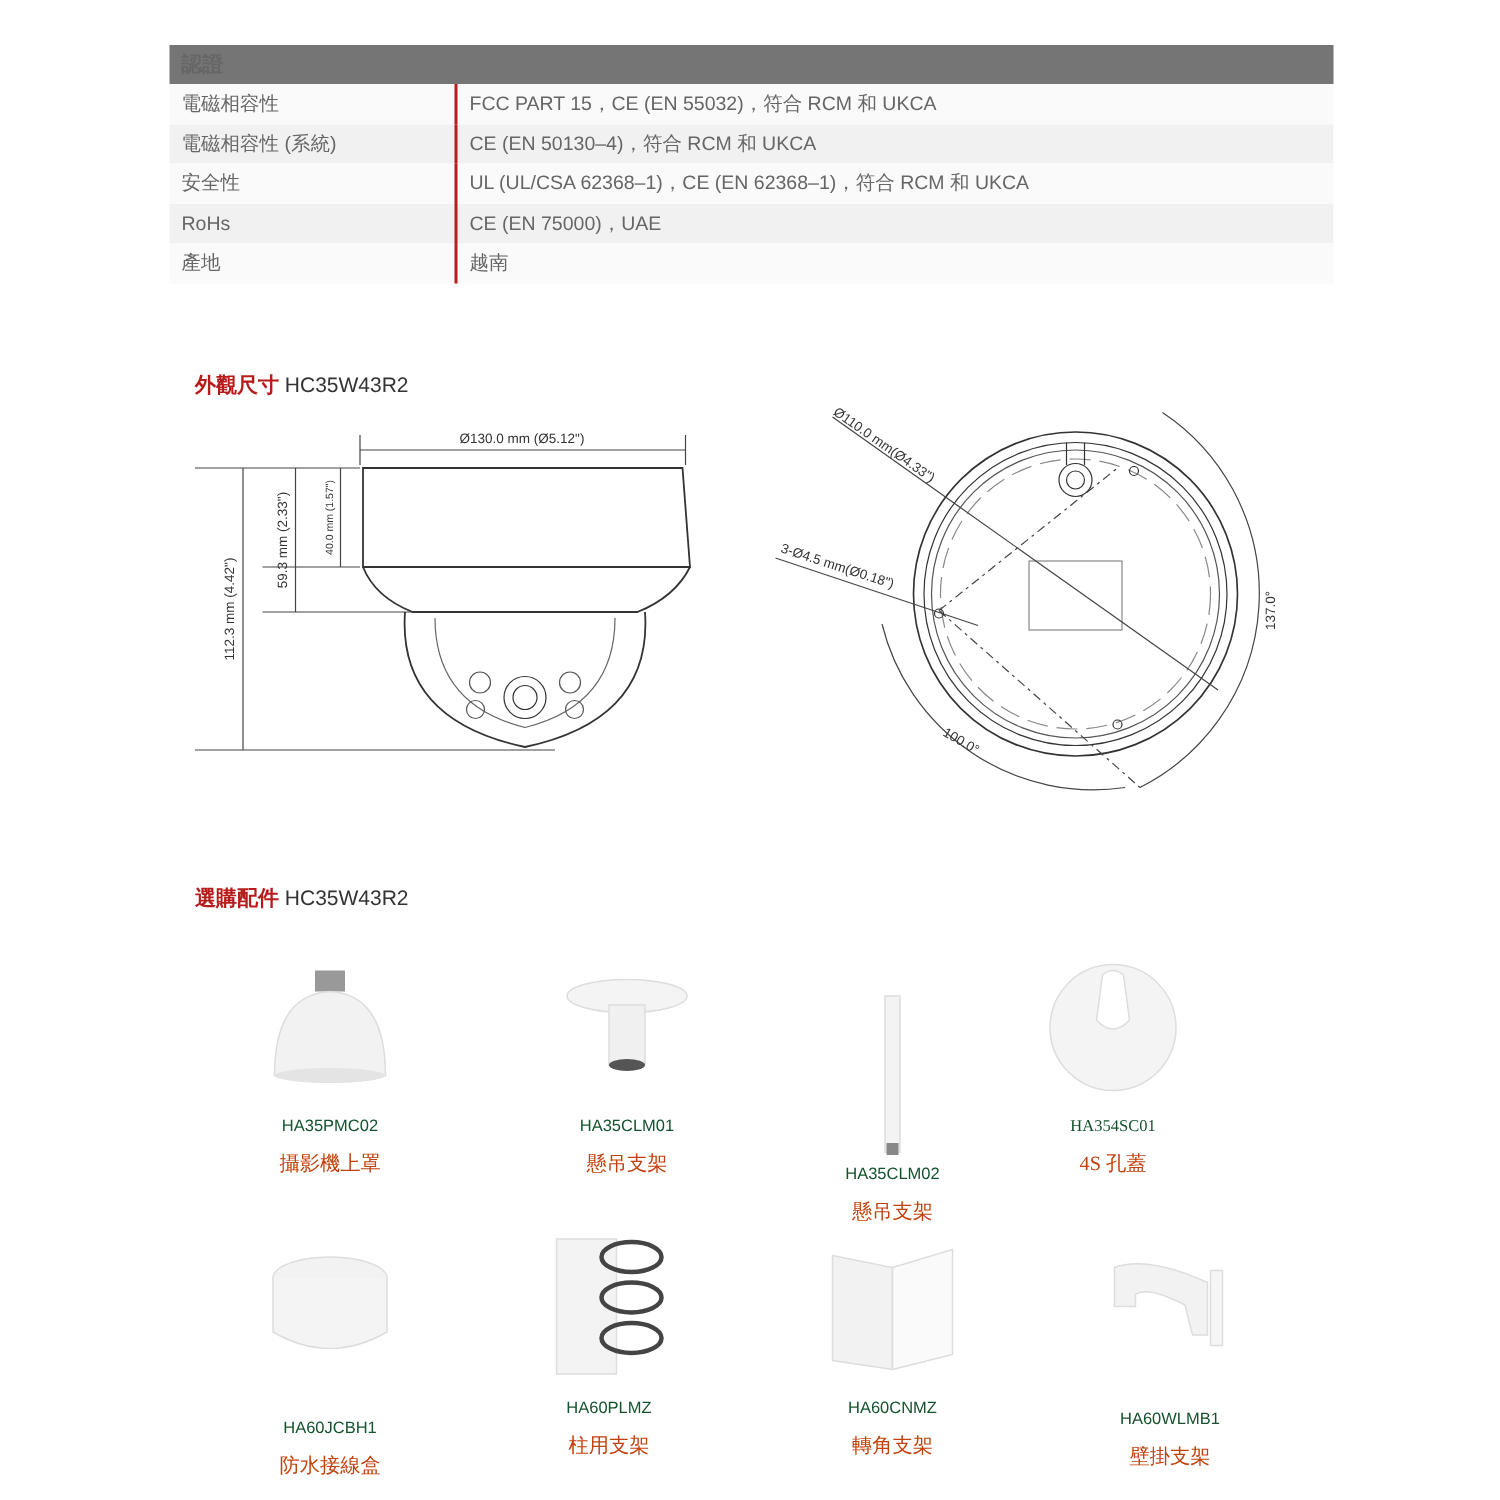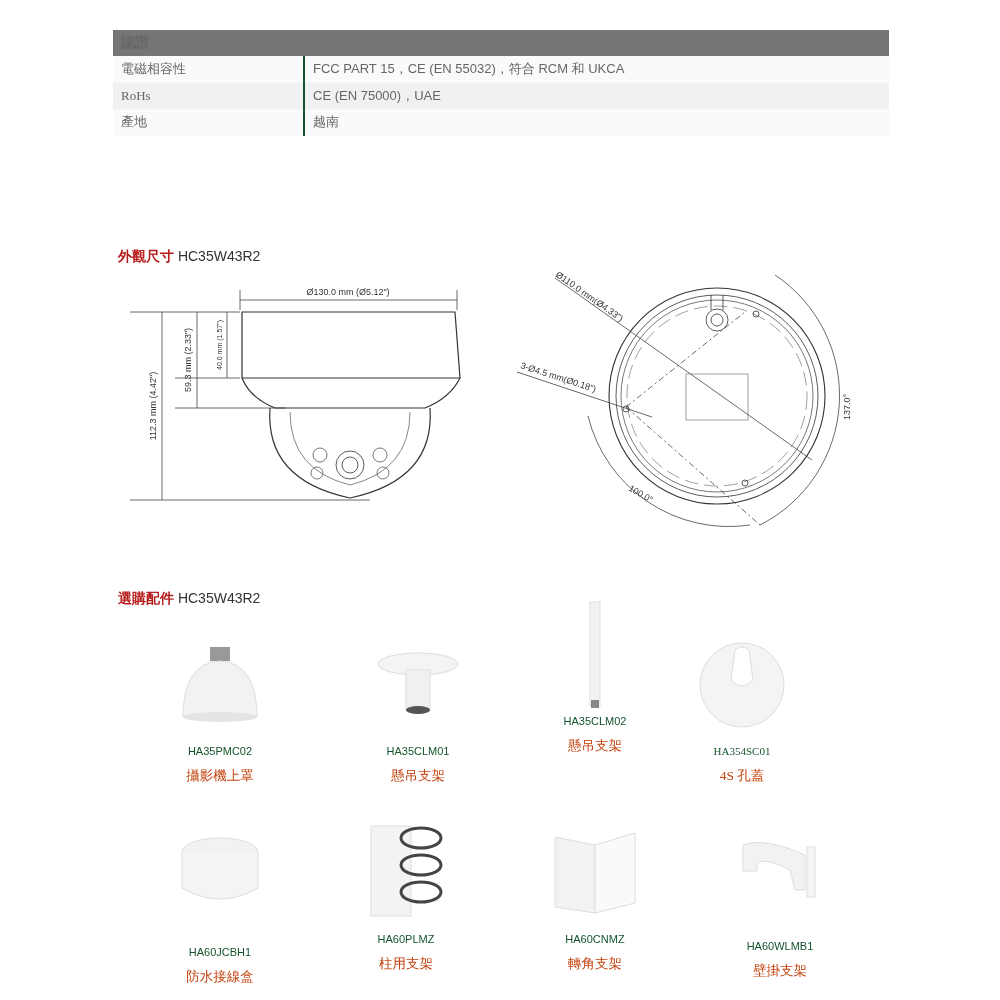--- a/index.html
+++ b/index.html
@@ -4,42 +4,50 @@
 <style>
   html,body{margin:0;padding:0;background:#ffffff;}
   body{width:1000px;height:1000px;position:relative;overflow:hidden;font-family:"Liberation Sans","DejaVu Sans",sans-serif;color:#555;}
   .spec-table{position:absolute;left:113px;top:30px;width:776px;border-collapse:collapse;font-size:13px;}
   .spec-table .hdr{background:#757575;color:#fff;font-weight:bold;height:26px;}
   .spec-table .hdr td{padding:0 8px;font-size:14px;}
   .spec-table tr.row{height:26.5px;}
   .spec-table tr.row:nth-child(even){background:#f1f1f1;}
   .spec-table tr.row:nth-child(odd){background:#fafafa;}
   .spec-table td{padding:0 8px;color:#666;white-space:nowrap;}
-  .spec-table td.k{width:174px;border-right:2px solid #14532d;font-family:Liberation Serif, serif;}
-  .section-title{position:absolute;left:118px;font-size:14px;color:#333;}
+  .spec-table td.k{width:174px;border-right:2px solid #b91c1c;}
+  .section-title{position:absolute;left:130px;font-size:14px;color:#333;}
   .section-title .red{color:#b71c1c;font-weight:bold;}
   .diagram{position:absolute;}
   .acc{position:absolute;width:180px;text-align:center;}
   .acc .img{height:90px;display:flex;align-items:center;justify-content:center;}
   .acc .code{font-size:11px;color:#14532d;margin-top:0;}
   .acc .name{font-size:13.5px;color:#c2410c;margin-top:10px;}
 </style>
 </head>
 <body>
 
 <table class="spec-table">
   <tbody>
       <tr class="hdr">
     <td colspan="2">認證</td>
   </tr>
   </tbody>
     <tbody>
   <tr class="row">
     <td class="k">電磁相容性</td>
     <td>FCC PART 15，CE (EN 55032)，符合 RCM 和 UKCA</td>
+  </tr>
+  <tr class="row">
+    <td class="k">電磁相容性 (系統)</td>
+    <td>CE (EN 50130–4)，符合 RCM 和 UKCA</td>
+  </tr>
+  <tr class="row">
+    <td class="k">安全性</td>
+    <td>UL (UL/CSA 62368–1)，CE (EN 62368–1)，符合 RCM 和 UKCA</td>
   </tr>
   <tr class="row">
     <td class="k">RoHs</td>
     <td>CE (EN 75000)，UAE</td>
   </tr>
   <tr class="row">
     <td class="k">產地</td>
     <td>越南</td>
   </tr>
   </tbody>
@@ -129,21 +137,21 @@
   <div class="img" style="height:120px;">
     <svg width="90" height="70" viewBox="0 0 90 70">
         <ellipse cx="45" cy="14" rx="40" ry="11" fill="#f4f4f4" stroke="#ddd"></ellipse>
         <rect x="33" y="20" width="24" height="40" fill="#f0f0f0" stroke="#ddd"></rect>
         <ellipse cx="45" cy="60" rx="12" ry="4" fill="#555"></ellipse>
       </svg>
   </div>
   <div class="code">HA35CLM01</div>
   <div class="name">懸吊支架</div>
 </div>
-<div class="acc" style="left:505px;top:595px;">
+<div class="acc" style="left:505px;top:657px;">
   <div class="img" style="height:120px;">
     <svg width="20" height="110" viewBox="0 0 20 110">
         <rect x="5" y="2" width="10" height="104" fill="#f3f3f3" stroke="#ddd"></rect>
         <rect x="6" y="100" width="8" height="8" fill="#888"></rect>
       </svg>
   </div>
   <div class="code">HA35CLM02</div>
   <div class="name">懸吊支架</div>
 </div>
 <div class="acc" style="left:652px;top:625px;font-family:Liberation Serif, serif;">

